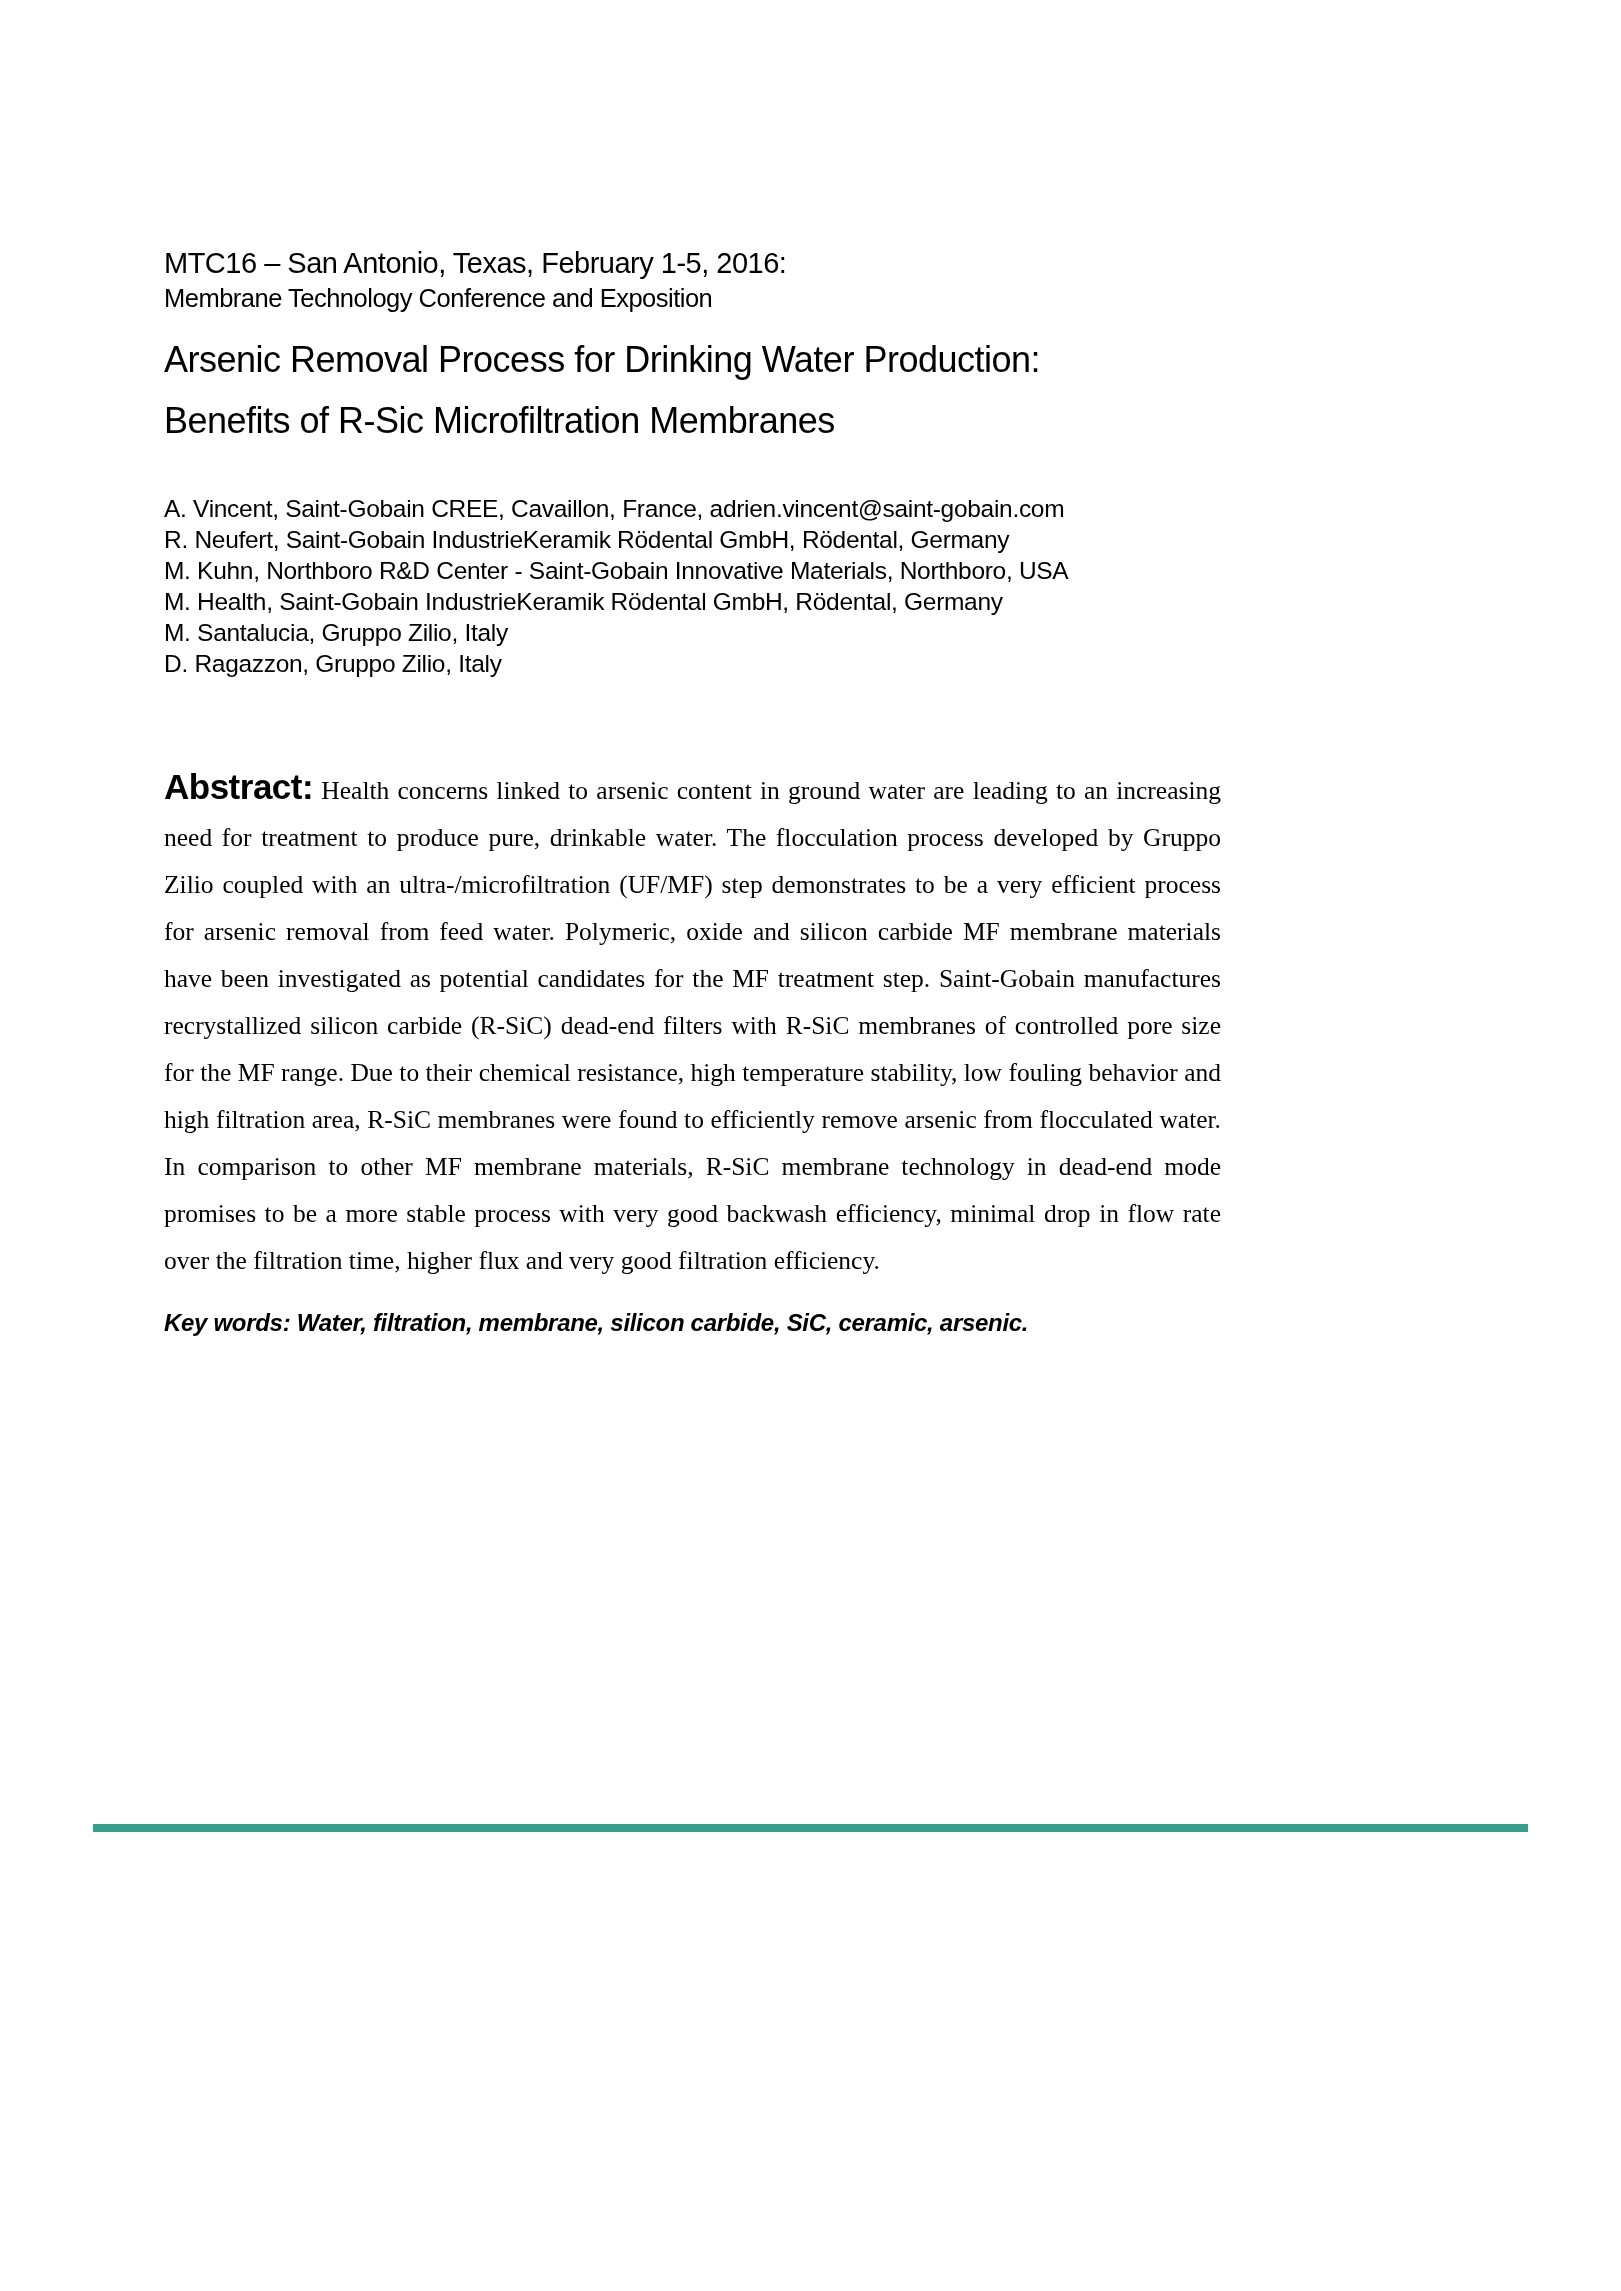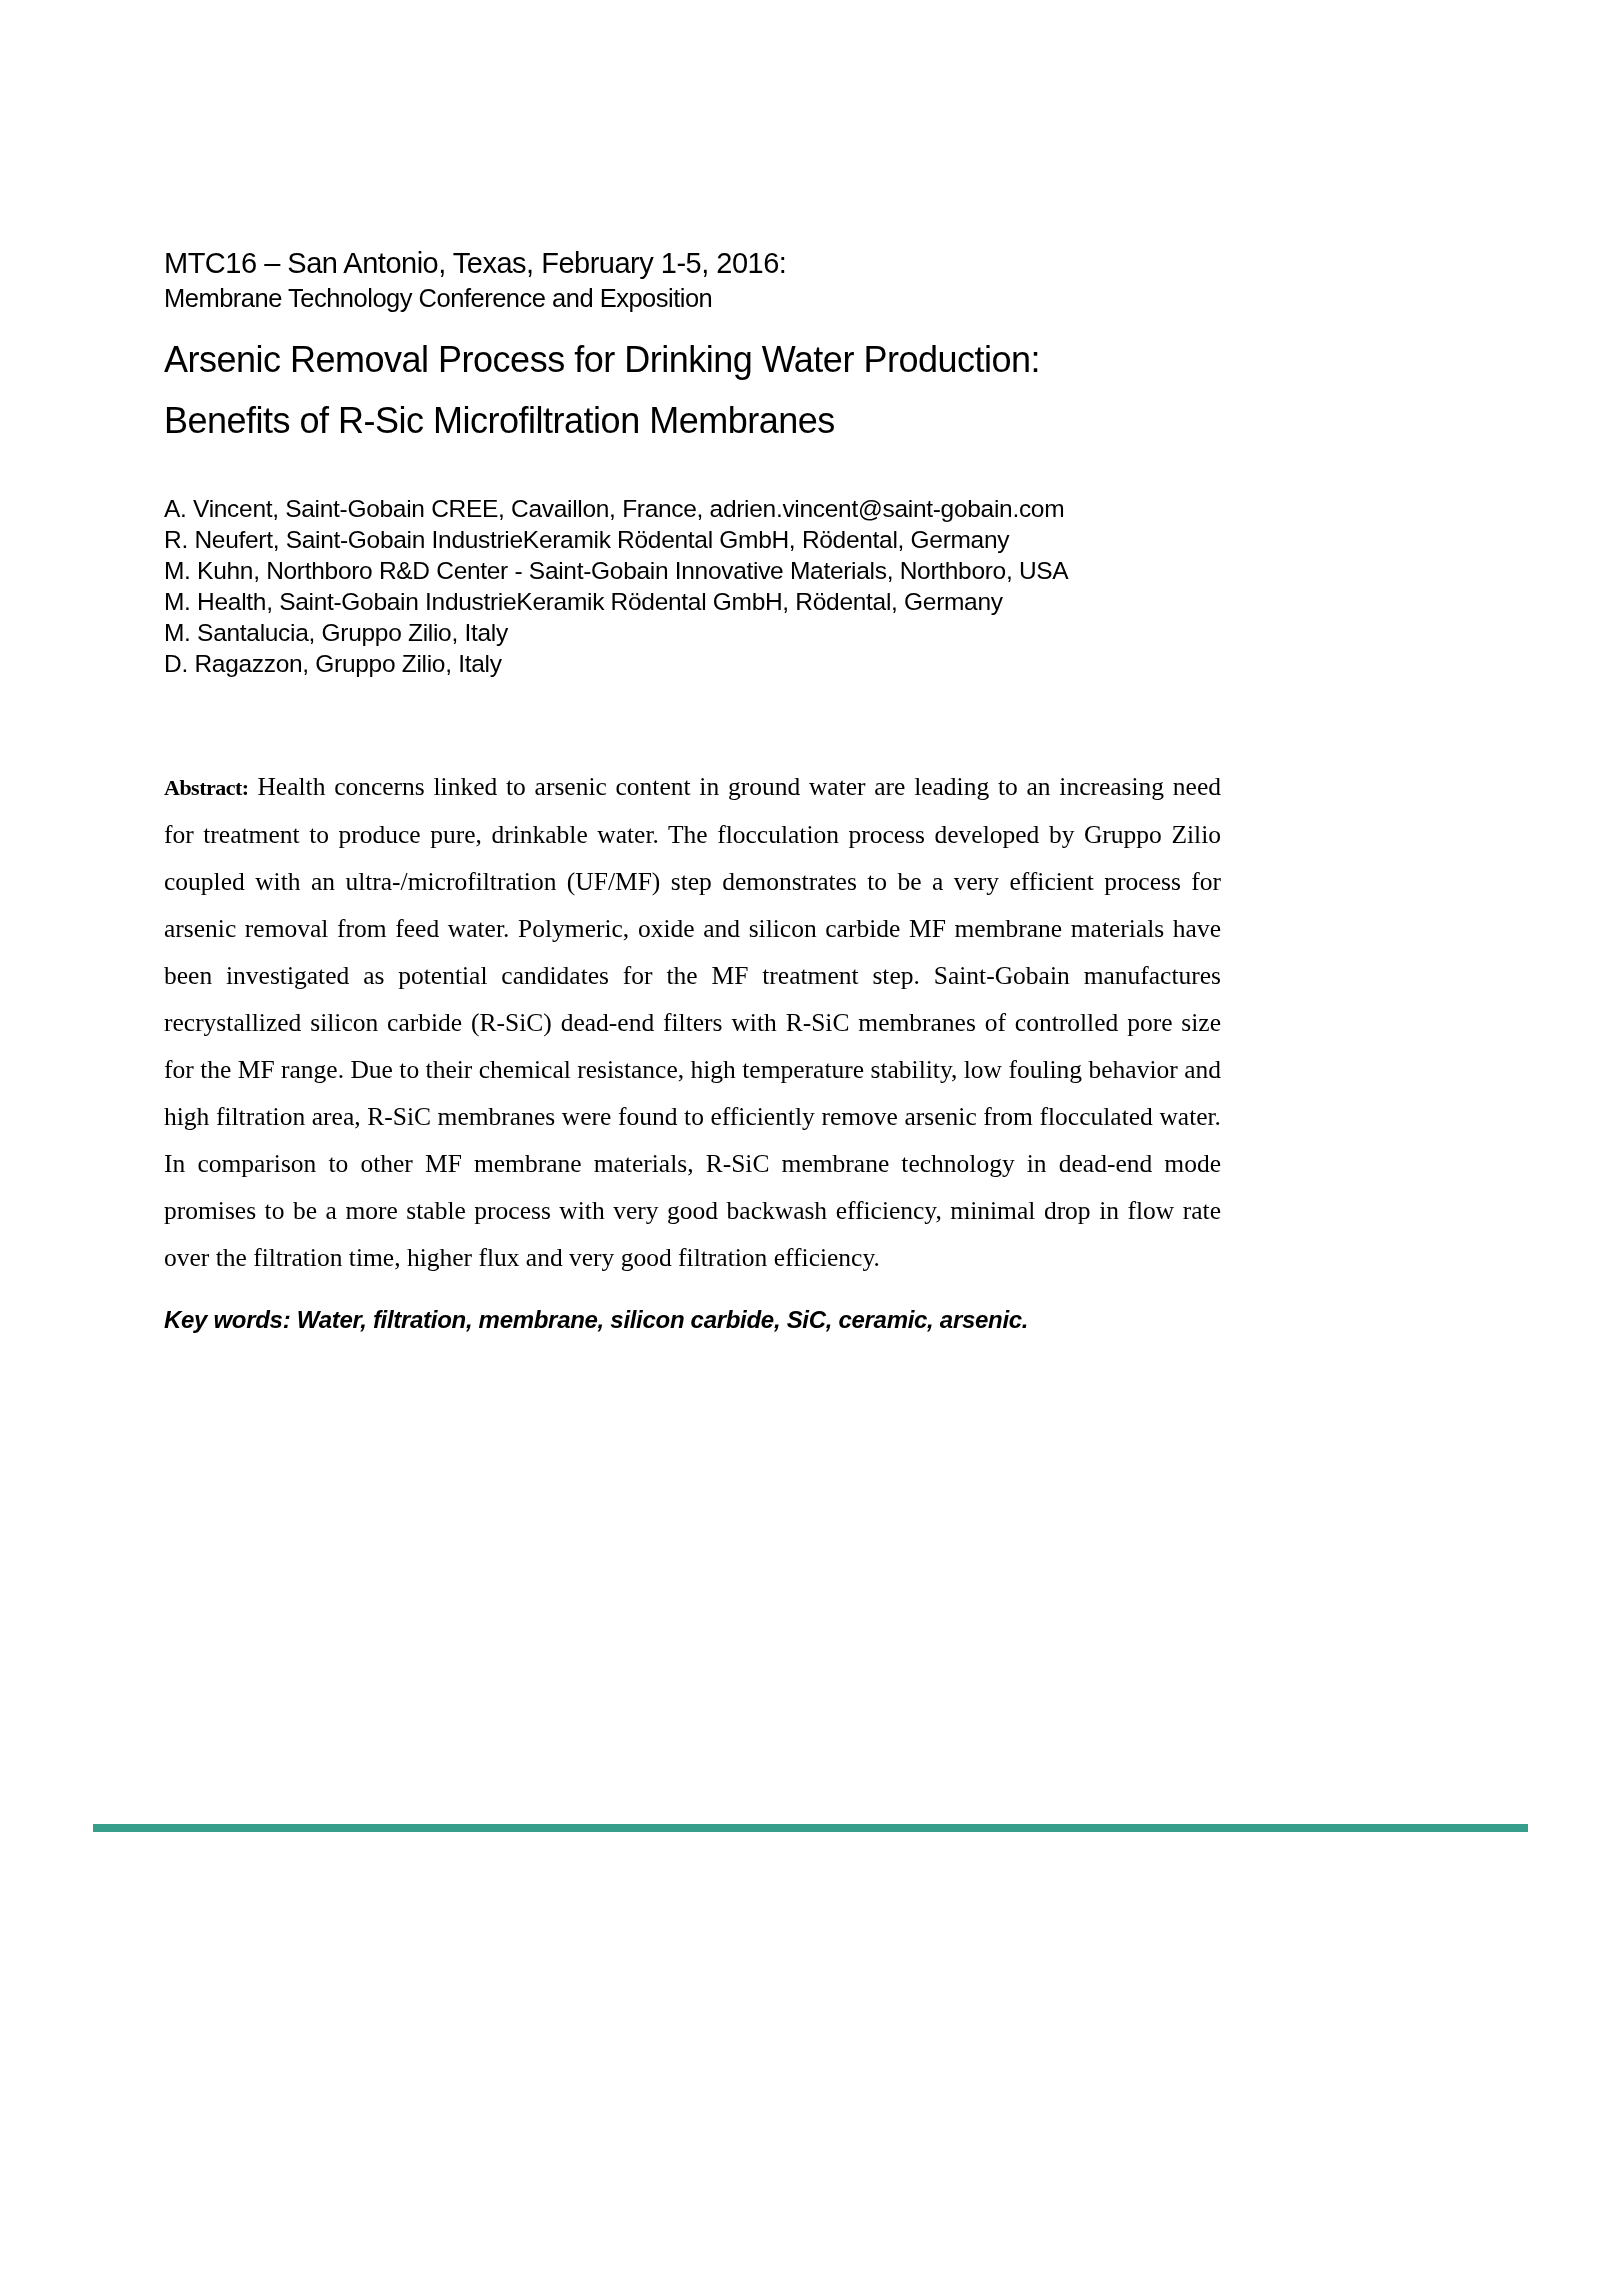--- a/index.html
+++ b/index.html
@@ -46,23 +46,23 @@
     letter-spacing: -0.3px;
   }
   .abstract {
     margin-top: 84px;
     font-family: "Liberation Serif", serif;
     font-size: 25.5px;
     line-height: 47px;
     text-align: justify;
   }
   .abstract-label {
-    font-family: Liberation Serif, serif;
+    font-family: Liberation Sans, sans-serif;
     font-weight: bold;
-    font-size: 22px;
+    font-size: 35px;
     letter-spacing: -0.5px;
     margin-top: 13px;
   }
   .keywords {
     margin-top: 25px;
     font-size: 24px;
     font-weight: bold;
     font-style: italic;
     letter-spacing: -0.3px;
   }

